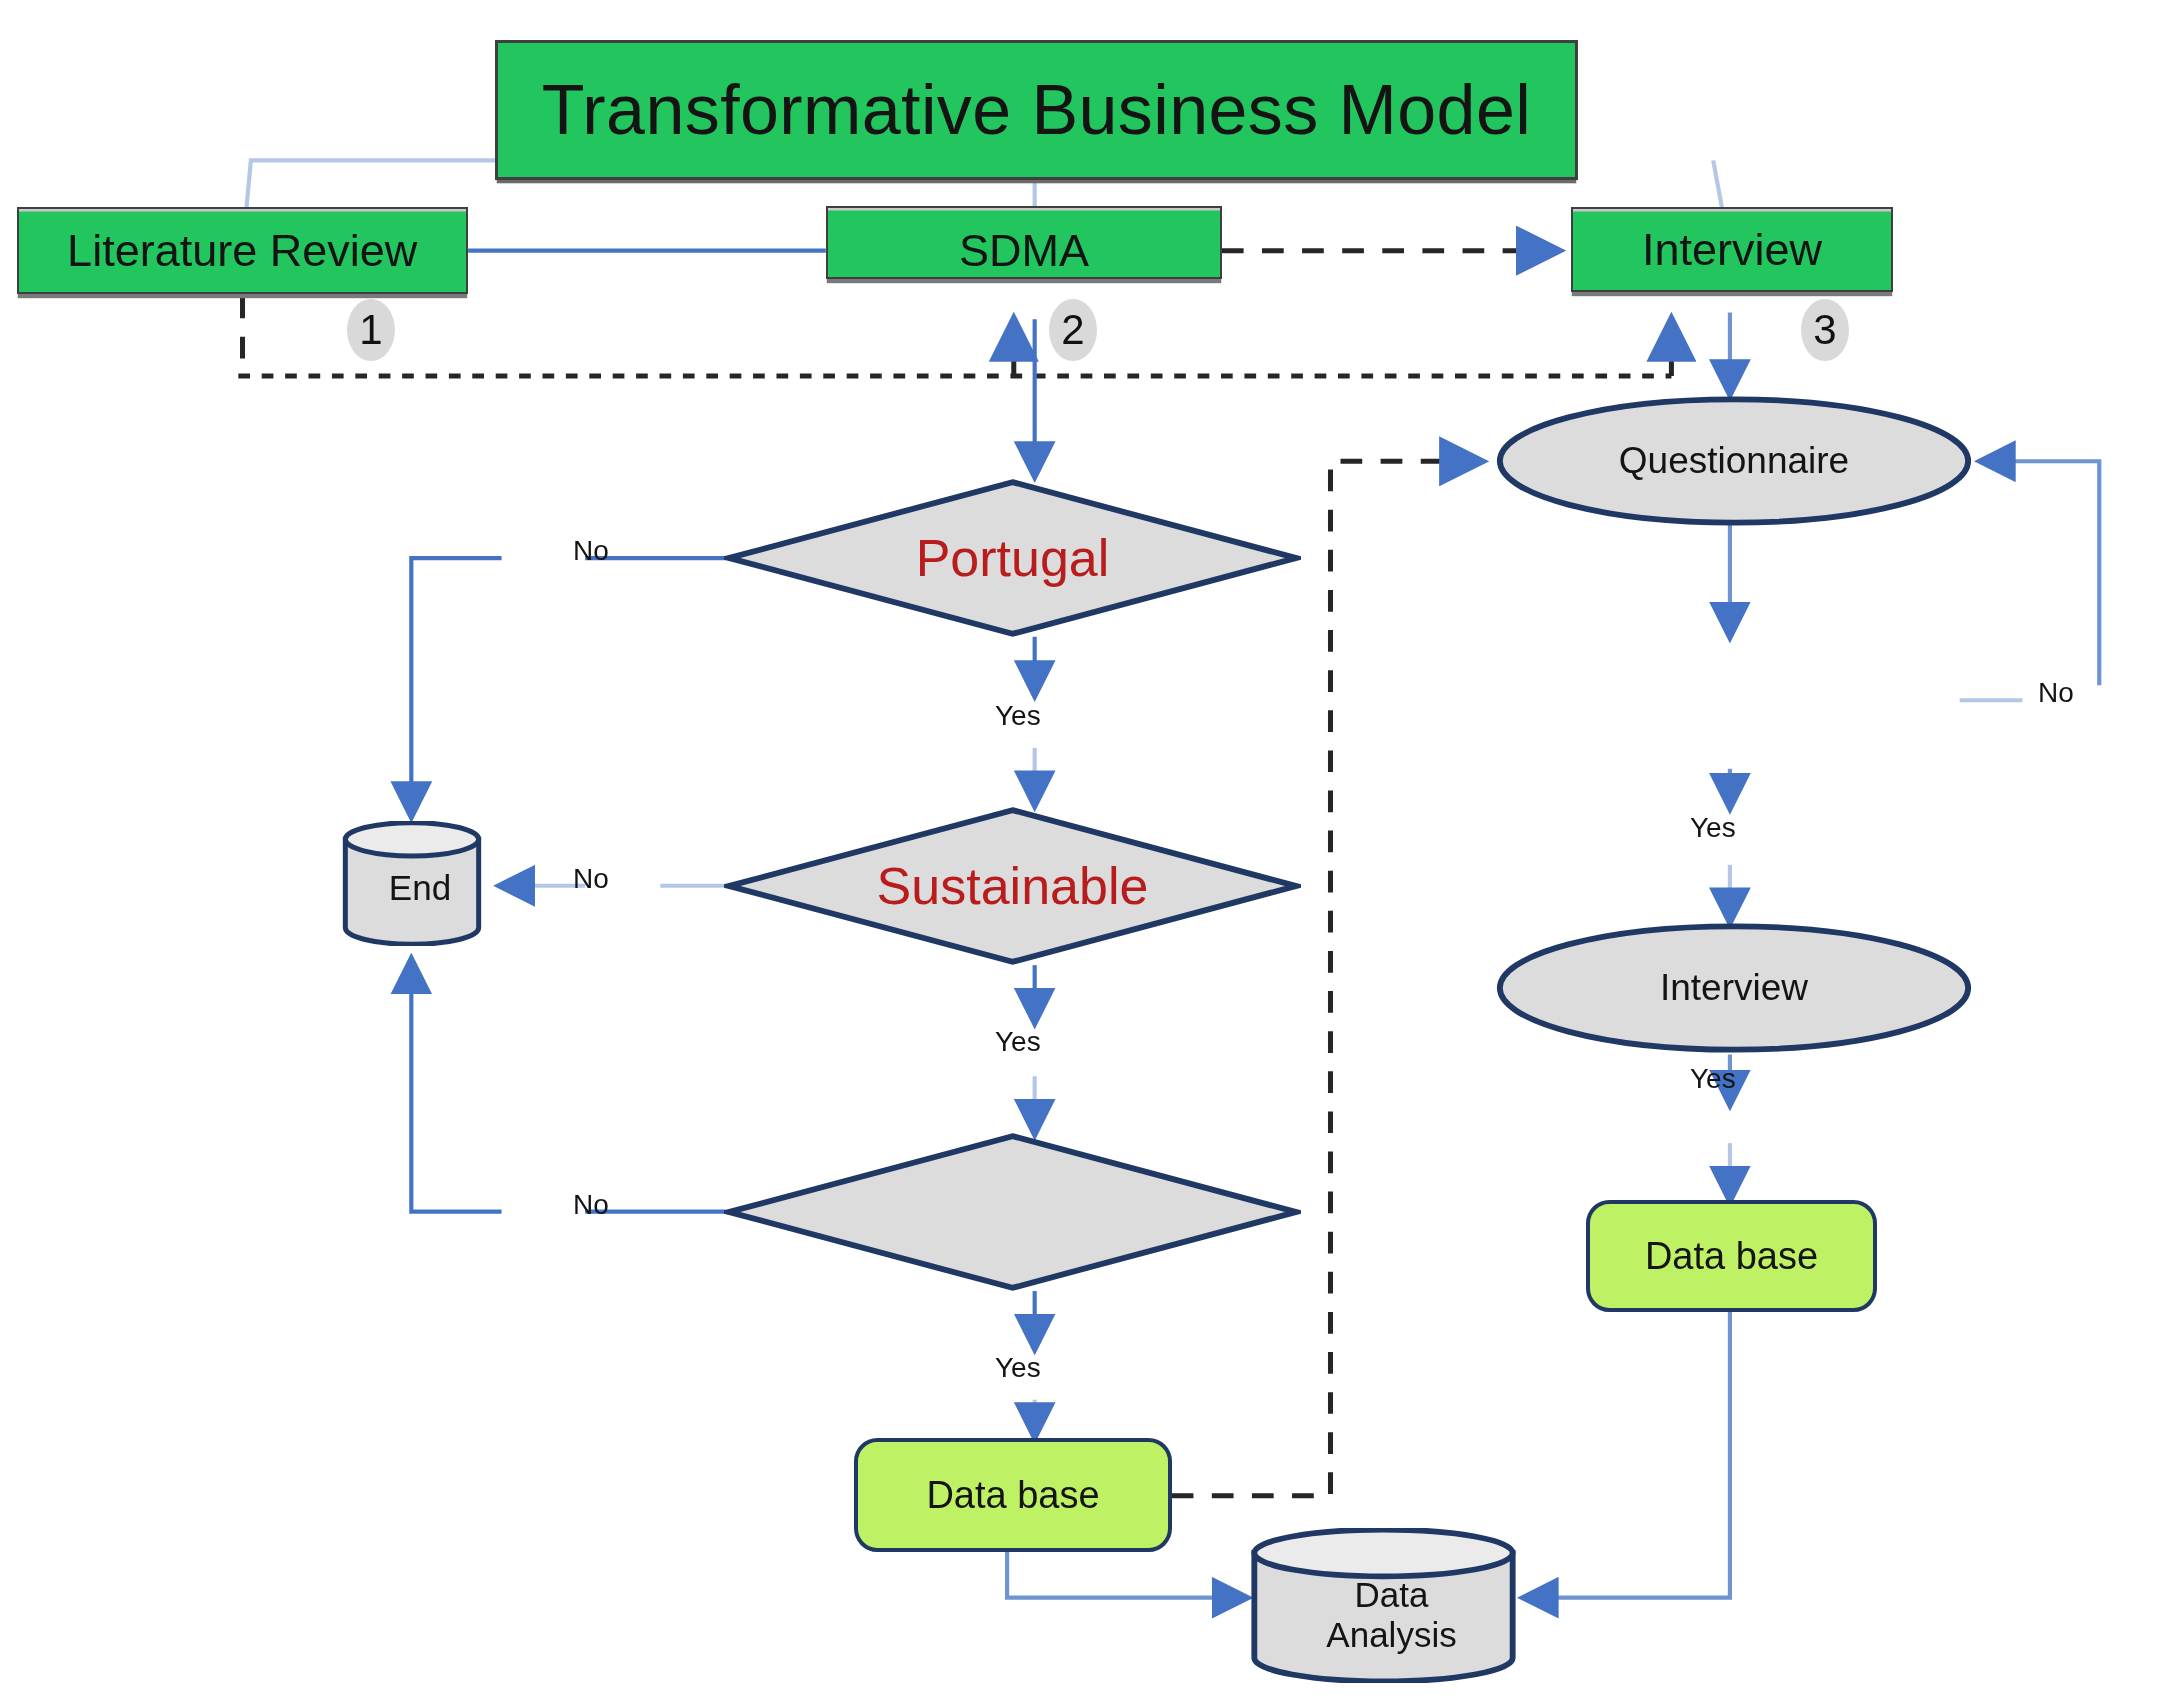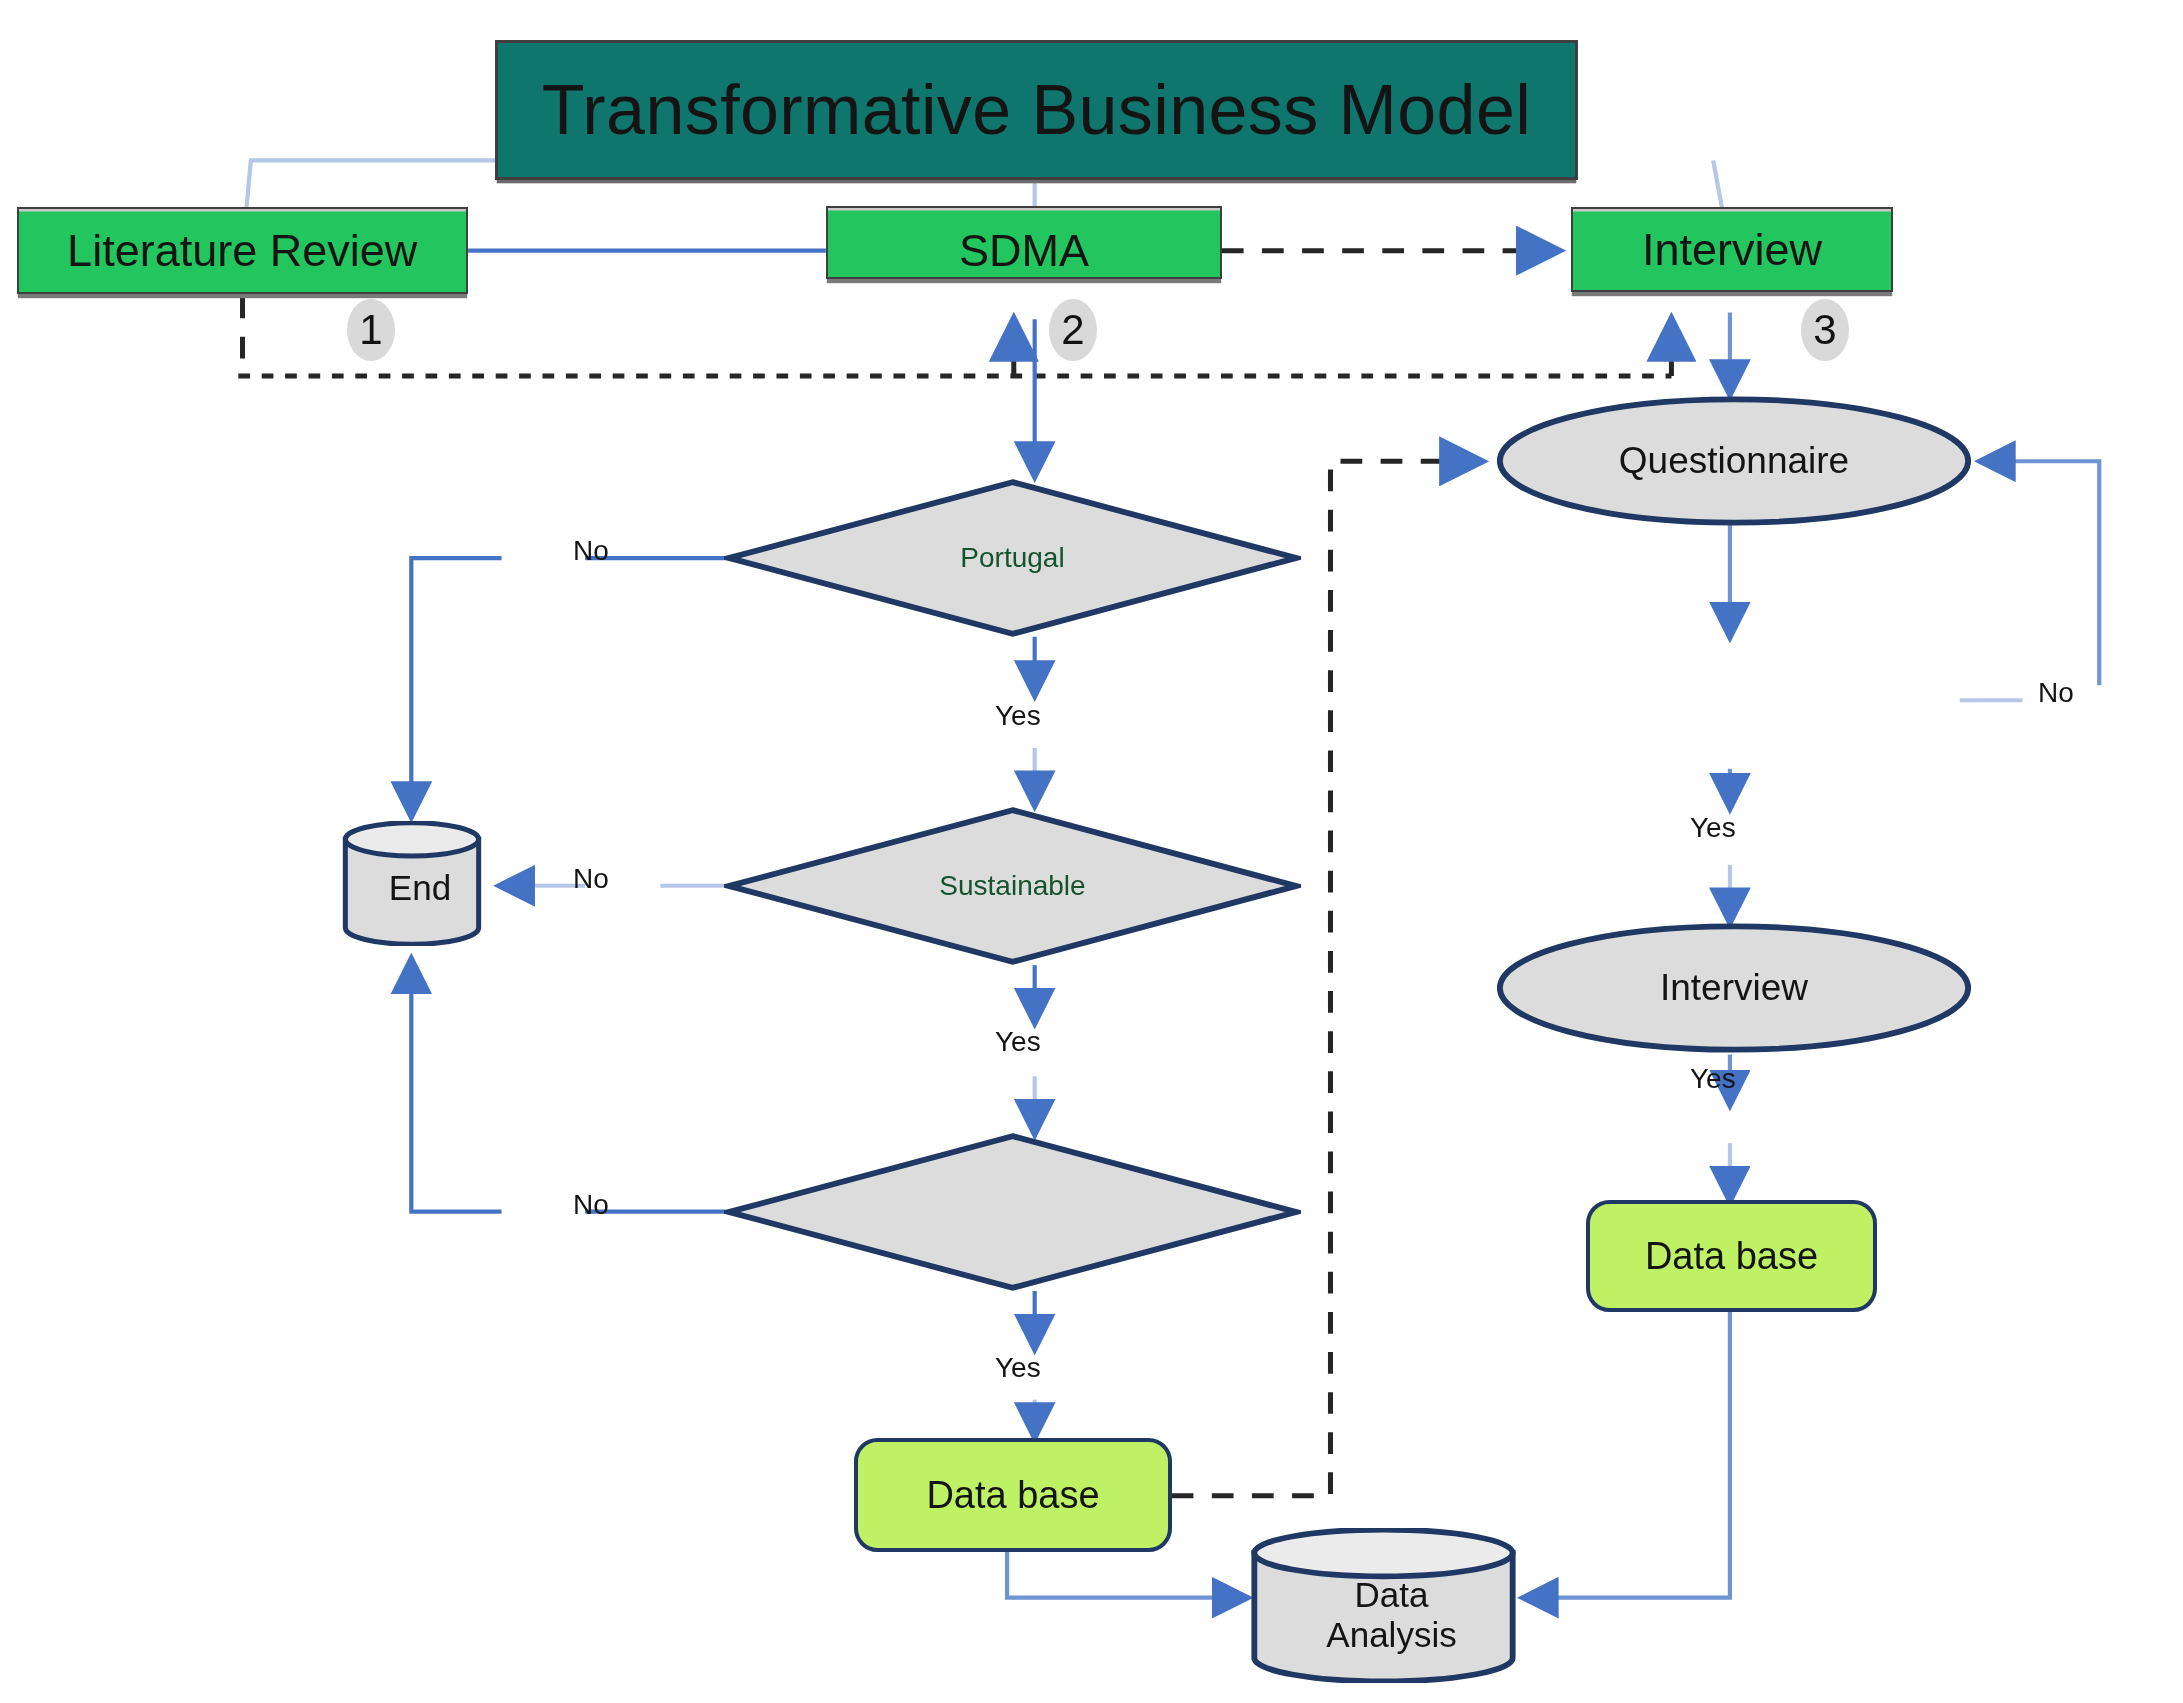--- a/index.html
+++ b/index.html
@@ -30,21 +30,21 @@
     display: flex;
     align-items: center;
     justify-content: center;
     text-align: center;
     color: #141414;
     z-index: 5;
   }
 
   
   .title-box {
-    background: #0f766e;
+    background: #22c55e;
     border: 3.3px solid #3f3f3f;
     box-shadow: 0 5px 0 -1.7px #6b6b6b;
   }
   .title-box .label {
     font-size: 70px;
     letter-spacing: 0.4px;
     line-height: 1;
   }
 
   
@@ -64,22 +64,22 @@
   .rounded-box .label { font-size: 38px; }
 
   
   .diamond-wrap { position: absolute; z-index: 5; }
   .diamond-wrap svg { display: block; }
   .diamond-wrap .label {
     position: absolute;
     left: 0; right: 0; top: 50%;
     transform: translateY(-50%);
     text-align: center;
-    font-size: 28px;
-    color: #14532d;
+    font-size: 52px;
+    color: #b91c1c;
     pointer-events: none;
   }
 
   
   .ellipse-wrap { position: absolute; z-index: 5; }
   .ellipse-wrap svg { display: block; }
   .ellipse-wrap .label {
     position: absolute;
     left: 0; right: 0; top: 50%;
     transform: translateY(-50%);

